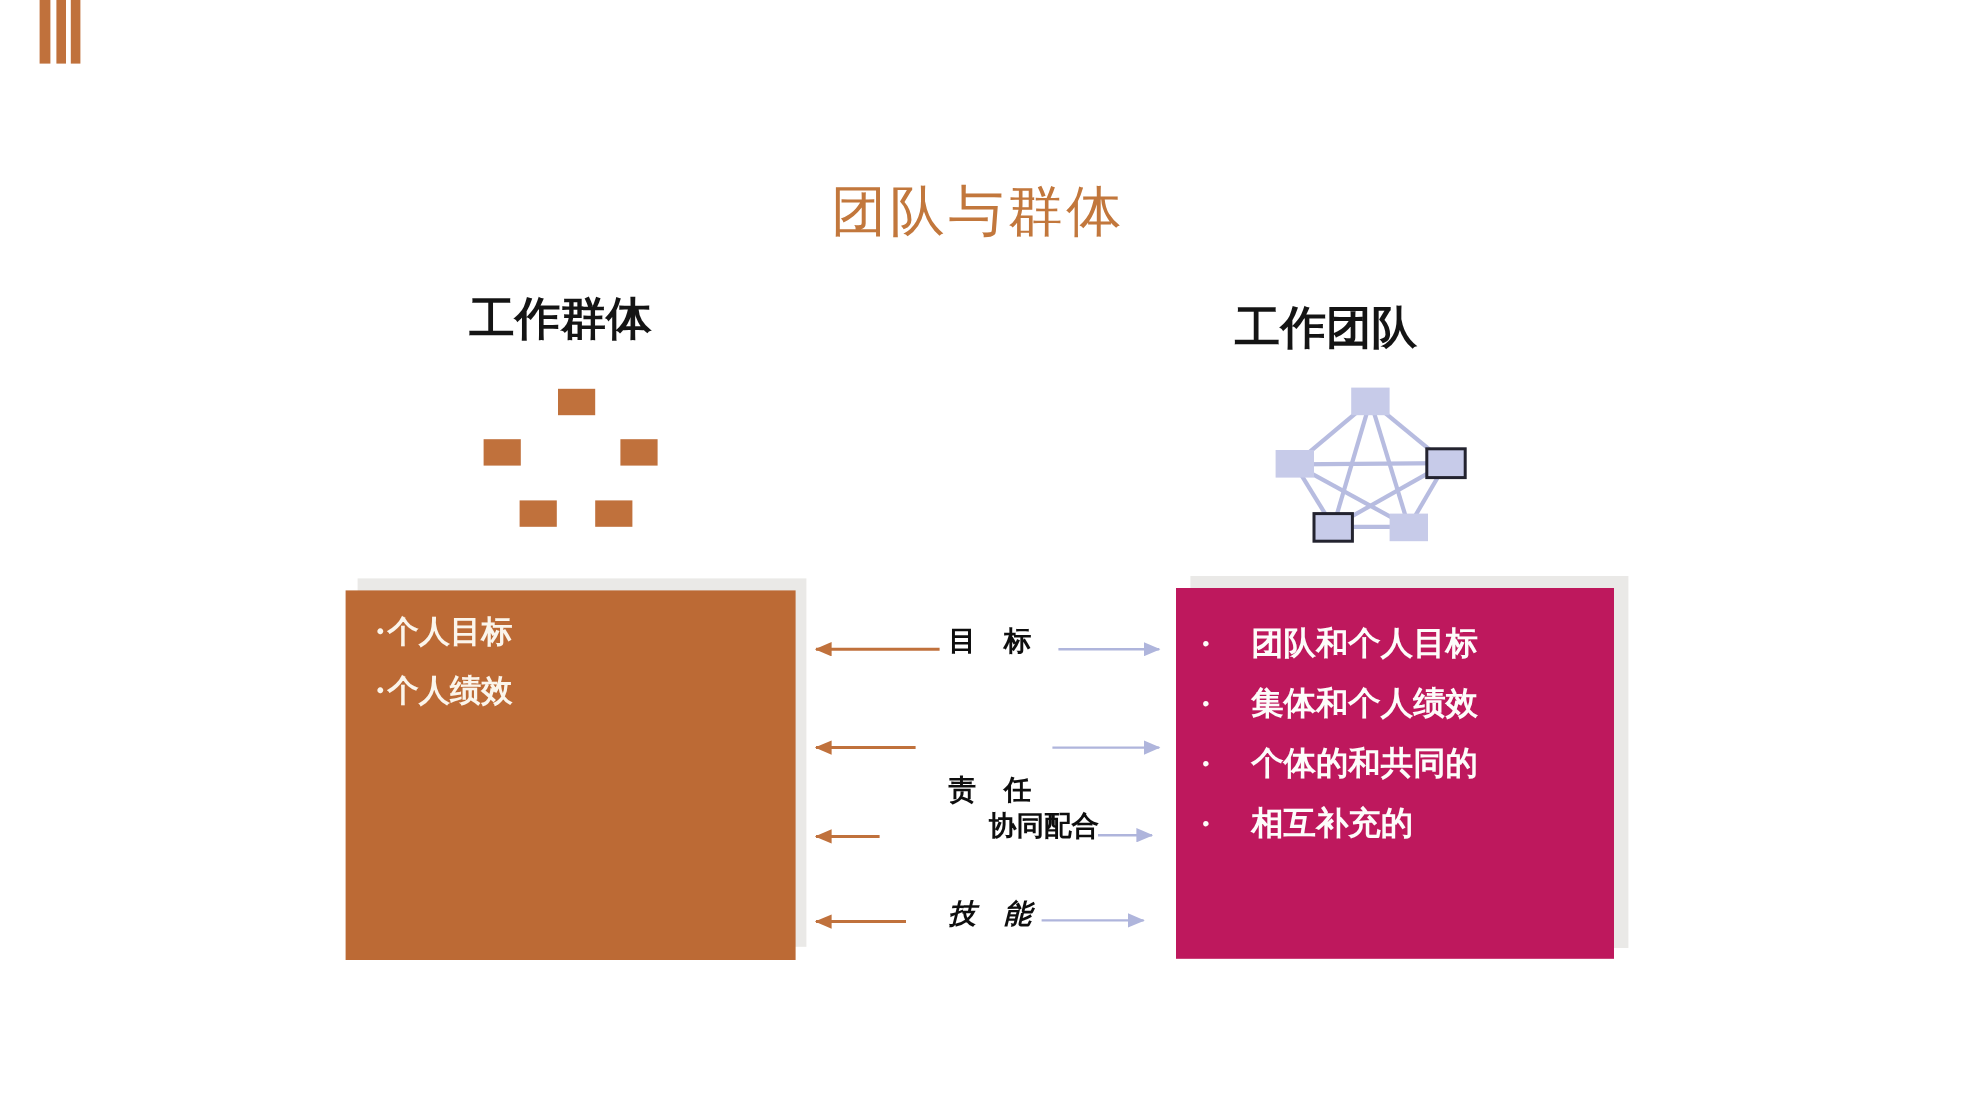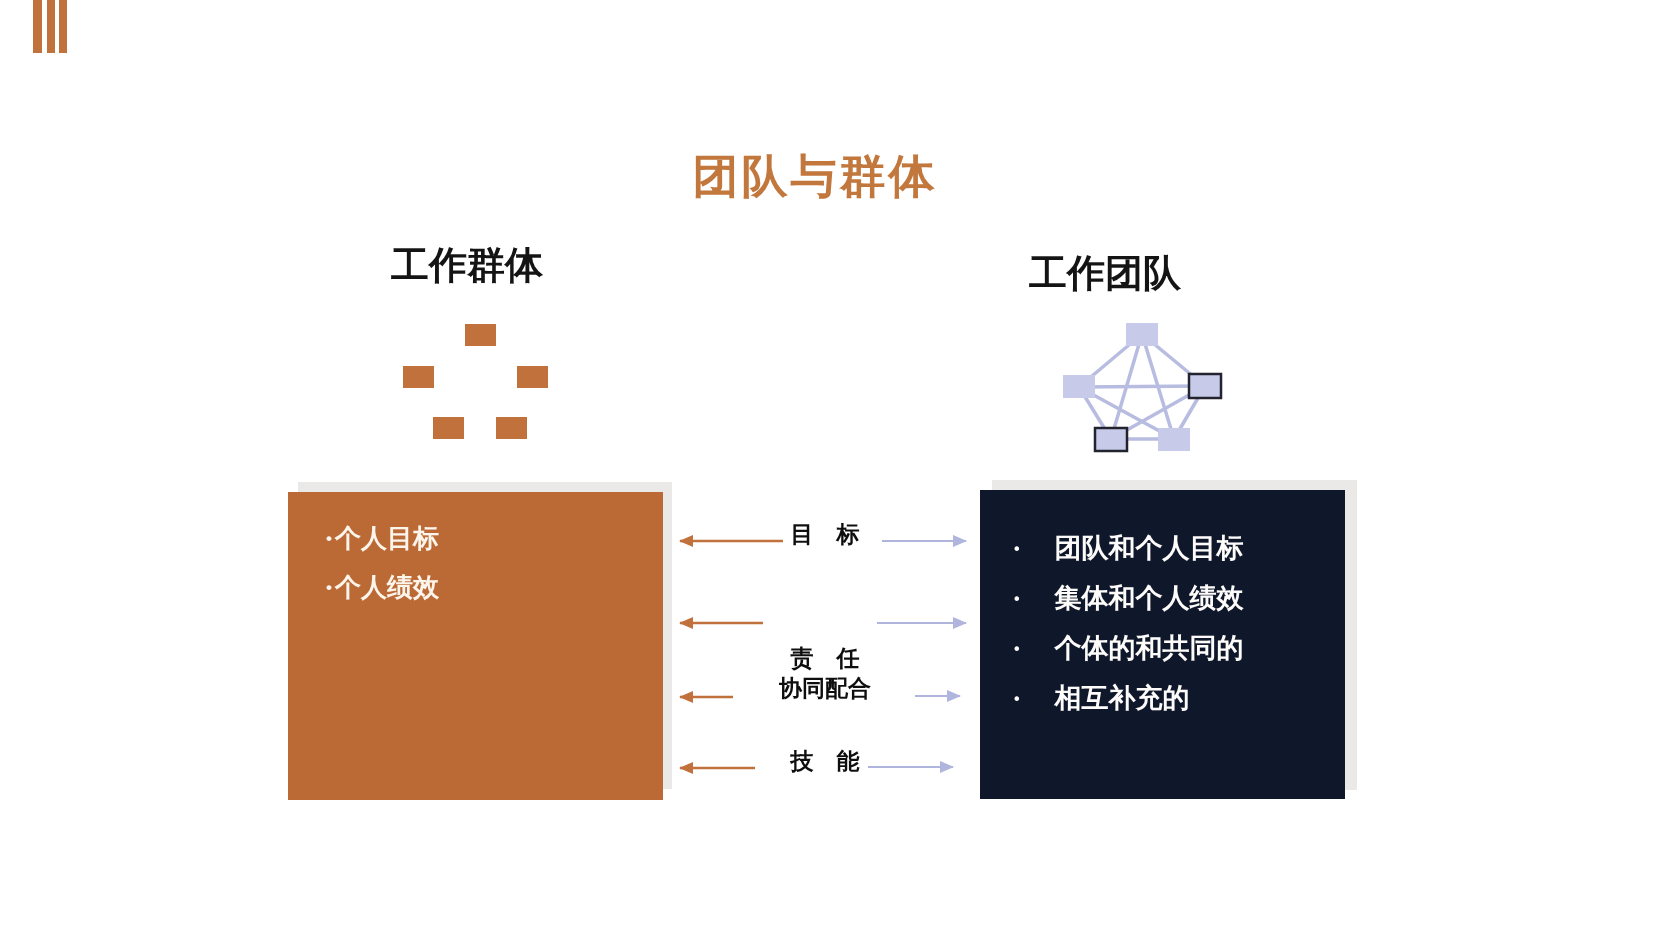--- a/index.html
+++ b/index.html
@@ -8,21 +8,21 @@
 
   
   .logo-bars { position:absolute; left:33px; top:0; width:34px; height:53px; }
   .logo-bar { position:absolute; top:0; height:53px; background:#C0713C; }
   .logo-bar.b1 { left:0;  width:9px; }
   .logo-bar.b2 { left:14px; width:8px; }
   .logo-bar.b3 { left:26px; width:8px; }
 
   
   .title { position:absolute; left:610px; top:146px; width:410px; margin:0;
-           text-align:center; font-size:46px; font-weight:bold; letter-spacing:3px;
+           text-align:center; font-size:46px; font-weight:normal; letter-spacing:3px;
            color:#C2773C; }
 
   
   .col-header { position:absolute; width:200px; text-align:center;
                 font-size:38px; font-weight:bold; color:#141414; }
   .col-header.left  { left:367px;  top:240px; }
   .col-header.right { left:1005px; top:248px; }
 
   
   .member-sq { position:absolute; width:31px; height:22px; background:#C0713C; }
@@ -31,37 +31,37 @@
   .network { position:absolute; left:1040px; top:300px; width:200px; height:165px; }
 
   
   .shadow { position:absolute; background:#EAE9E7; }
   .shadow.left  { left:298px; top:482px; width:374px; height:307px; }
   .shadow.right { left:992px; top:480px; width:365px; height:310px; }
 
   
   .box { position:absolute; }
   .box.left  { left:288px; top:492px; width:375px; height:308px; background:#BC6A35; }
-  .box.right { left:980px; top:490px; width:365px; height:309px; background:#0f172a; }
-  .box ul { list-style:none; margin:16px; padding:0; }
+  .box.right { left:980px; top:490px; width:365px; height:309px; background:#be185d; }
+  .box ul { list-style:none; margin:4px; padding:0; }
   .box.left  ul { padding:6px 8px 0 22px; }
   .box.right ul { padding:17px 8px 0 18px; }
   .box.left  li { font-size:26px; font-weight:bold; color:#FBF5EB; line-height:49px; height:49px; white-space:nowrap; }
   .box.right li { font-size:27px; font-weight:bold; color:#FDFCFA; line-height:50px; height:50px; white-space:nowrap; }
   .box.left  li::before { content:"\2022"; font-size:17px; vertical-align:3px; margin-right:3px; }
   .box.right li::before { content:"\2022"; font-size:16px; vertical-align:3px; margin-right:35px; }
 
   
   .row-label { position:absolute; left:663px; width:324px; text-align:center;
                font-size:23px; font-weight:bold; color:#0e0e0e; line-height:44px;
                white-space:pre; }
   .row-label.r1 { top:512px; }
   .row-label.r2 { top:636px; }
-  .row-label.r3 { top:666px; }
-  .row-label.r4 { top:739px; }
+  .row-label.r3 { top:666px;margin-left:45px; }
+  .row-label.r4 { top:739px;font-style:italic; }
 
   
   .arrows { position:absolute; left:0; top:0; width:1653px; height:929px; pointer-events:none; }
 </style>
 </head>
 <body>
 
 <div class="slide">
 
   <div class="logo-bars">

